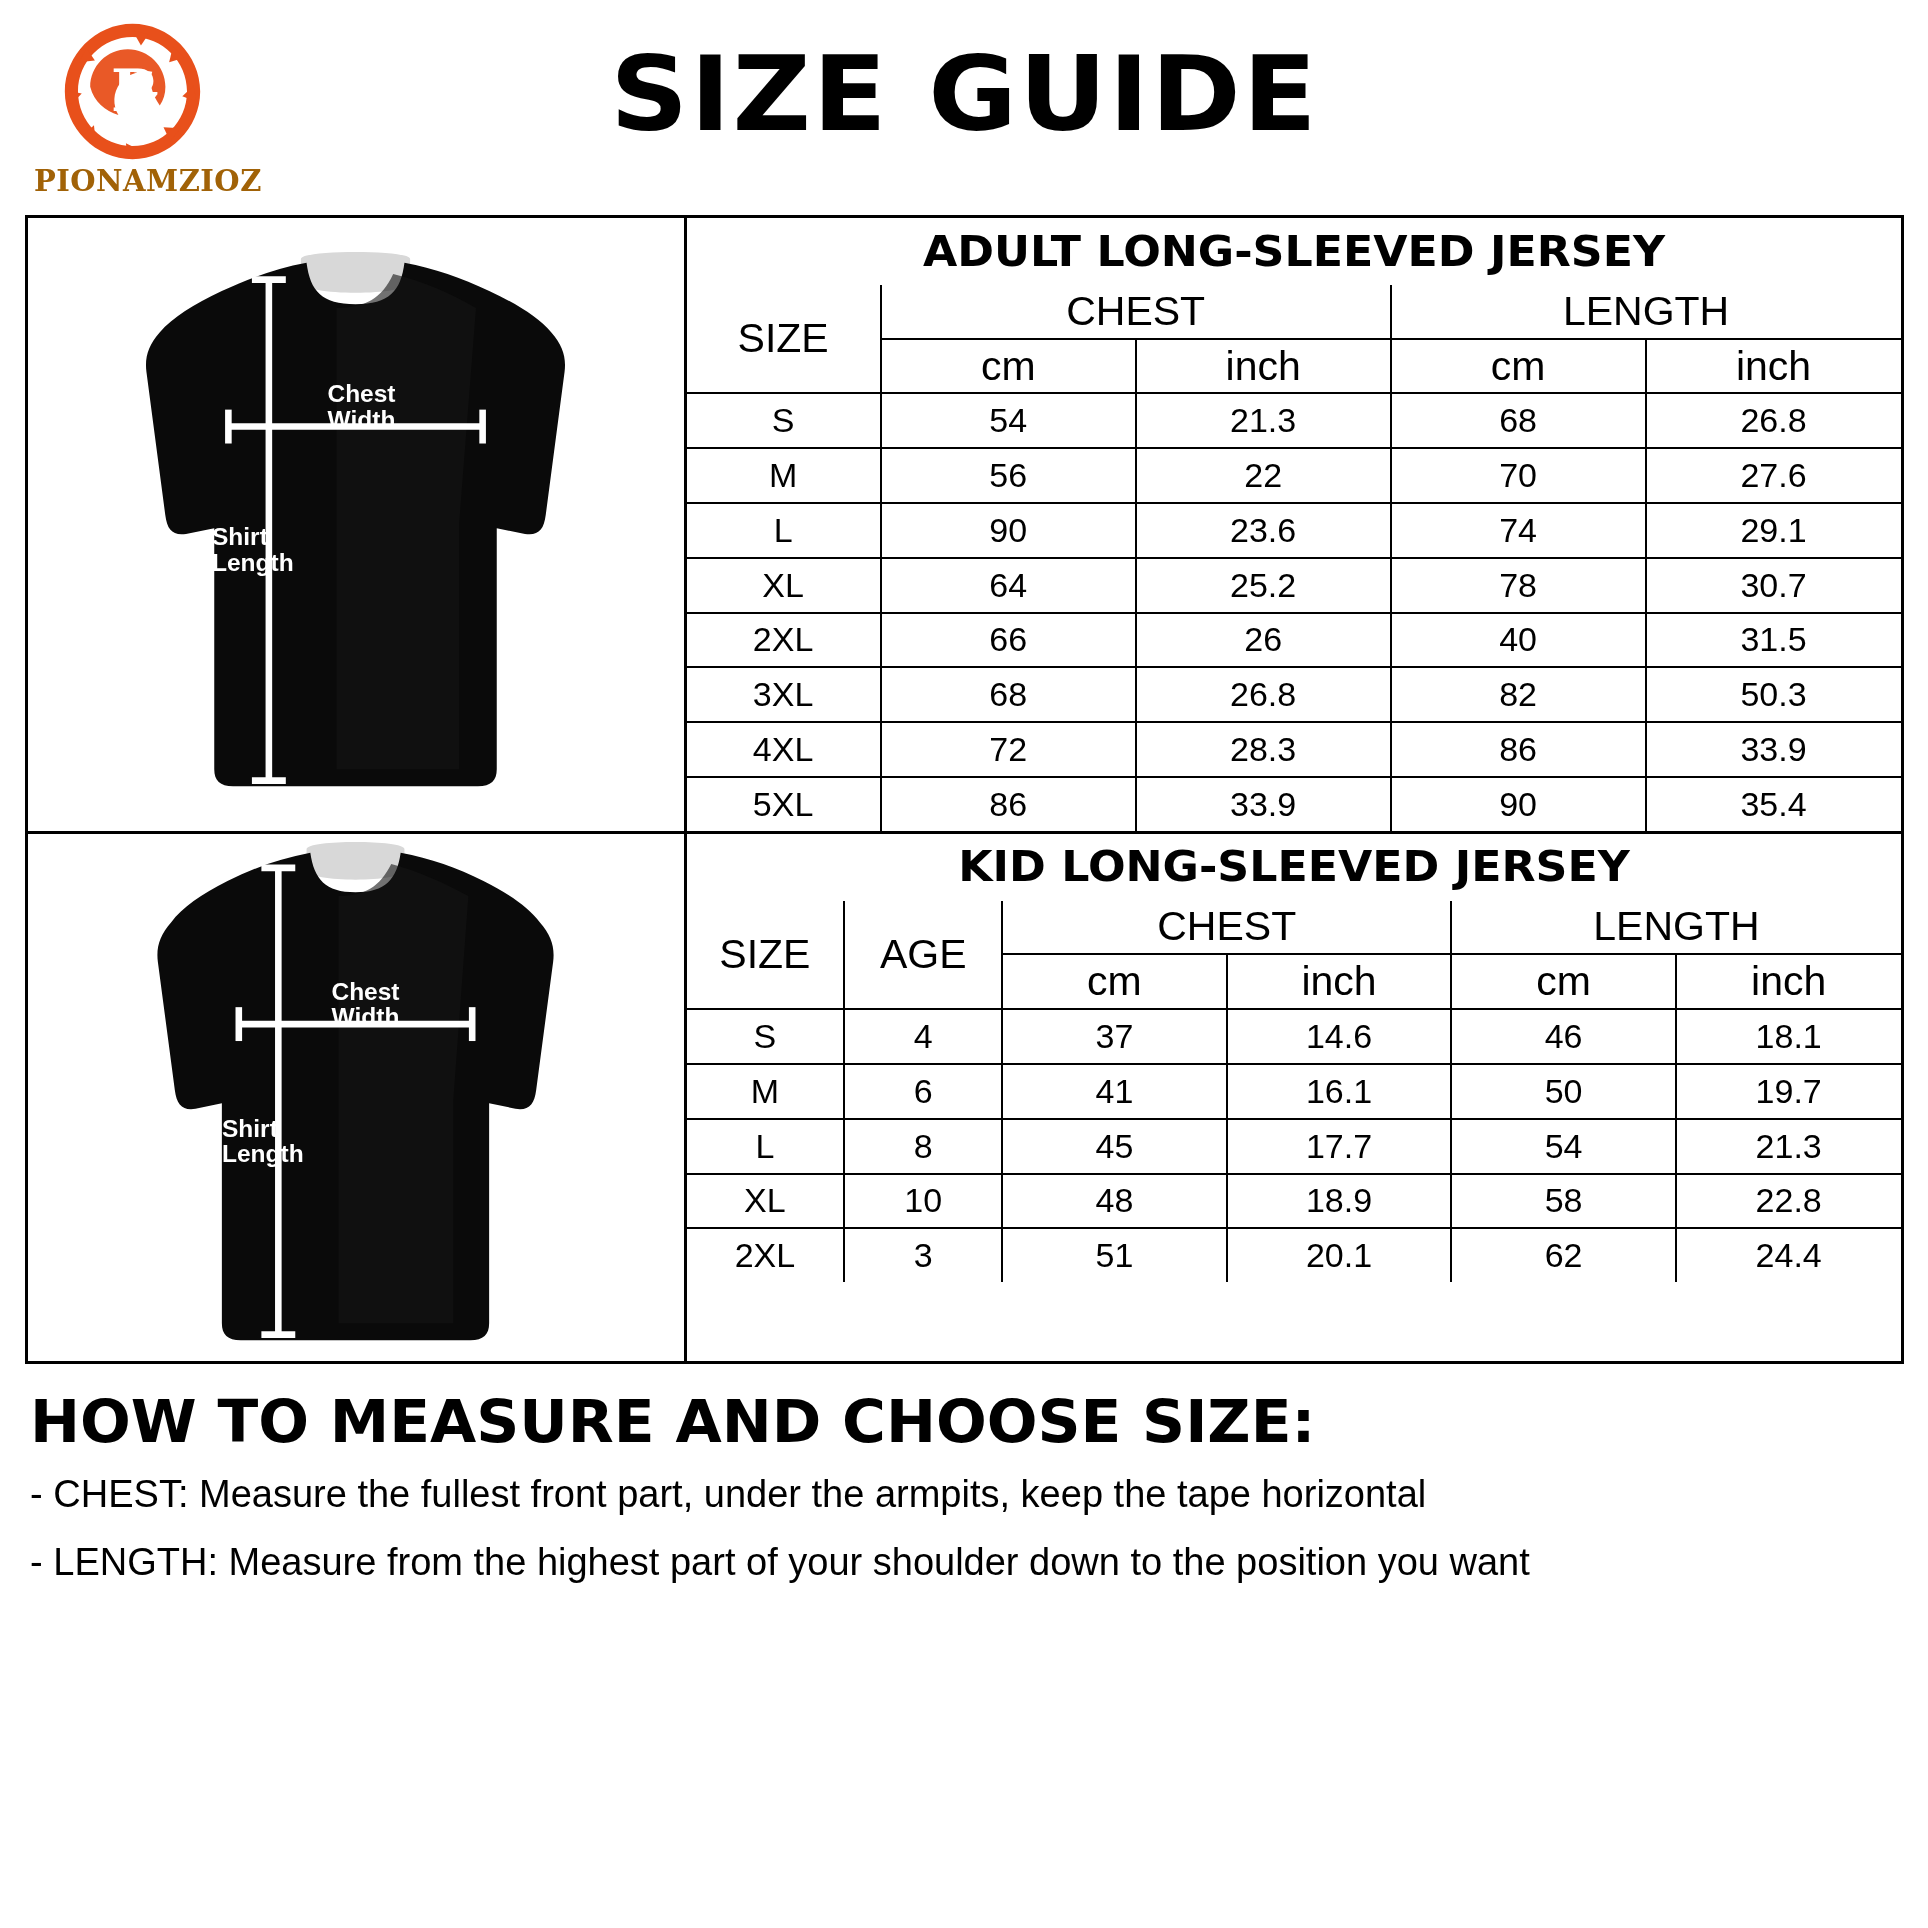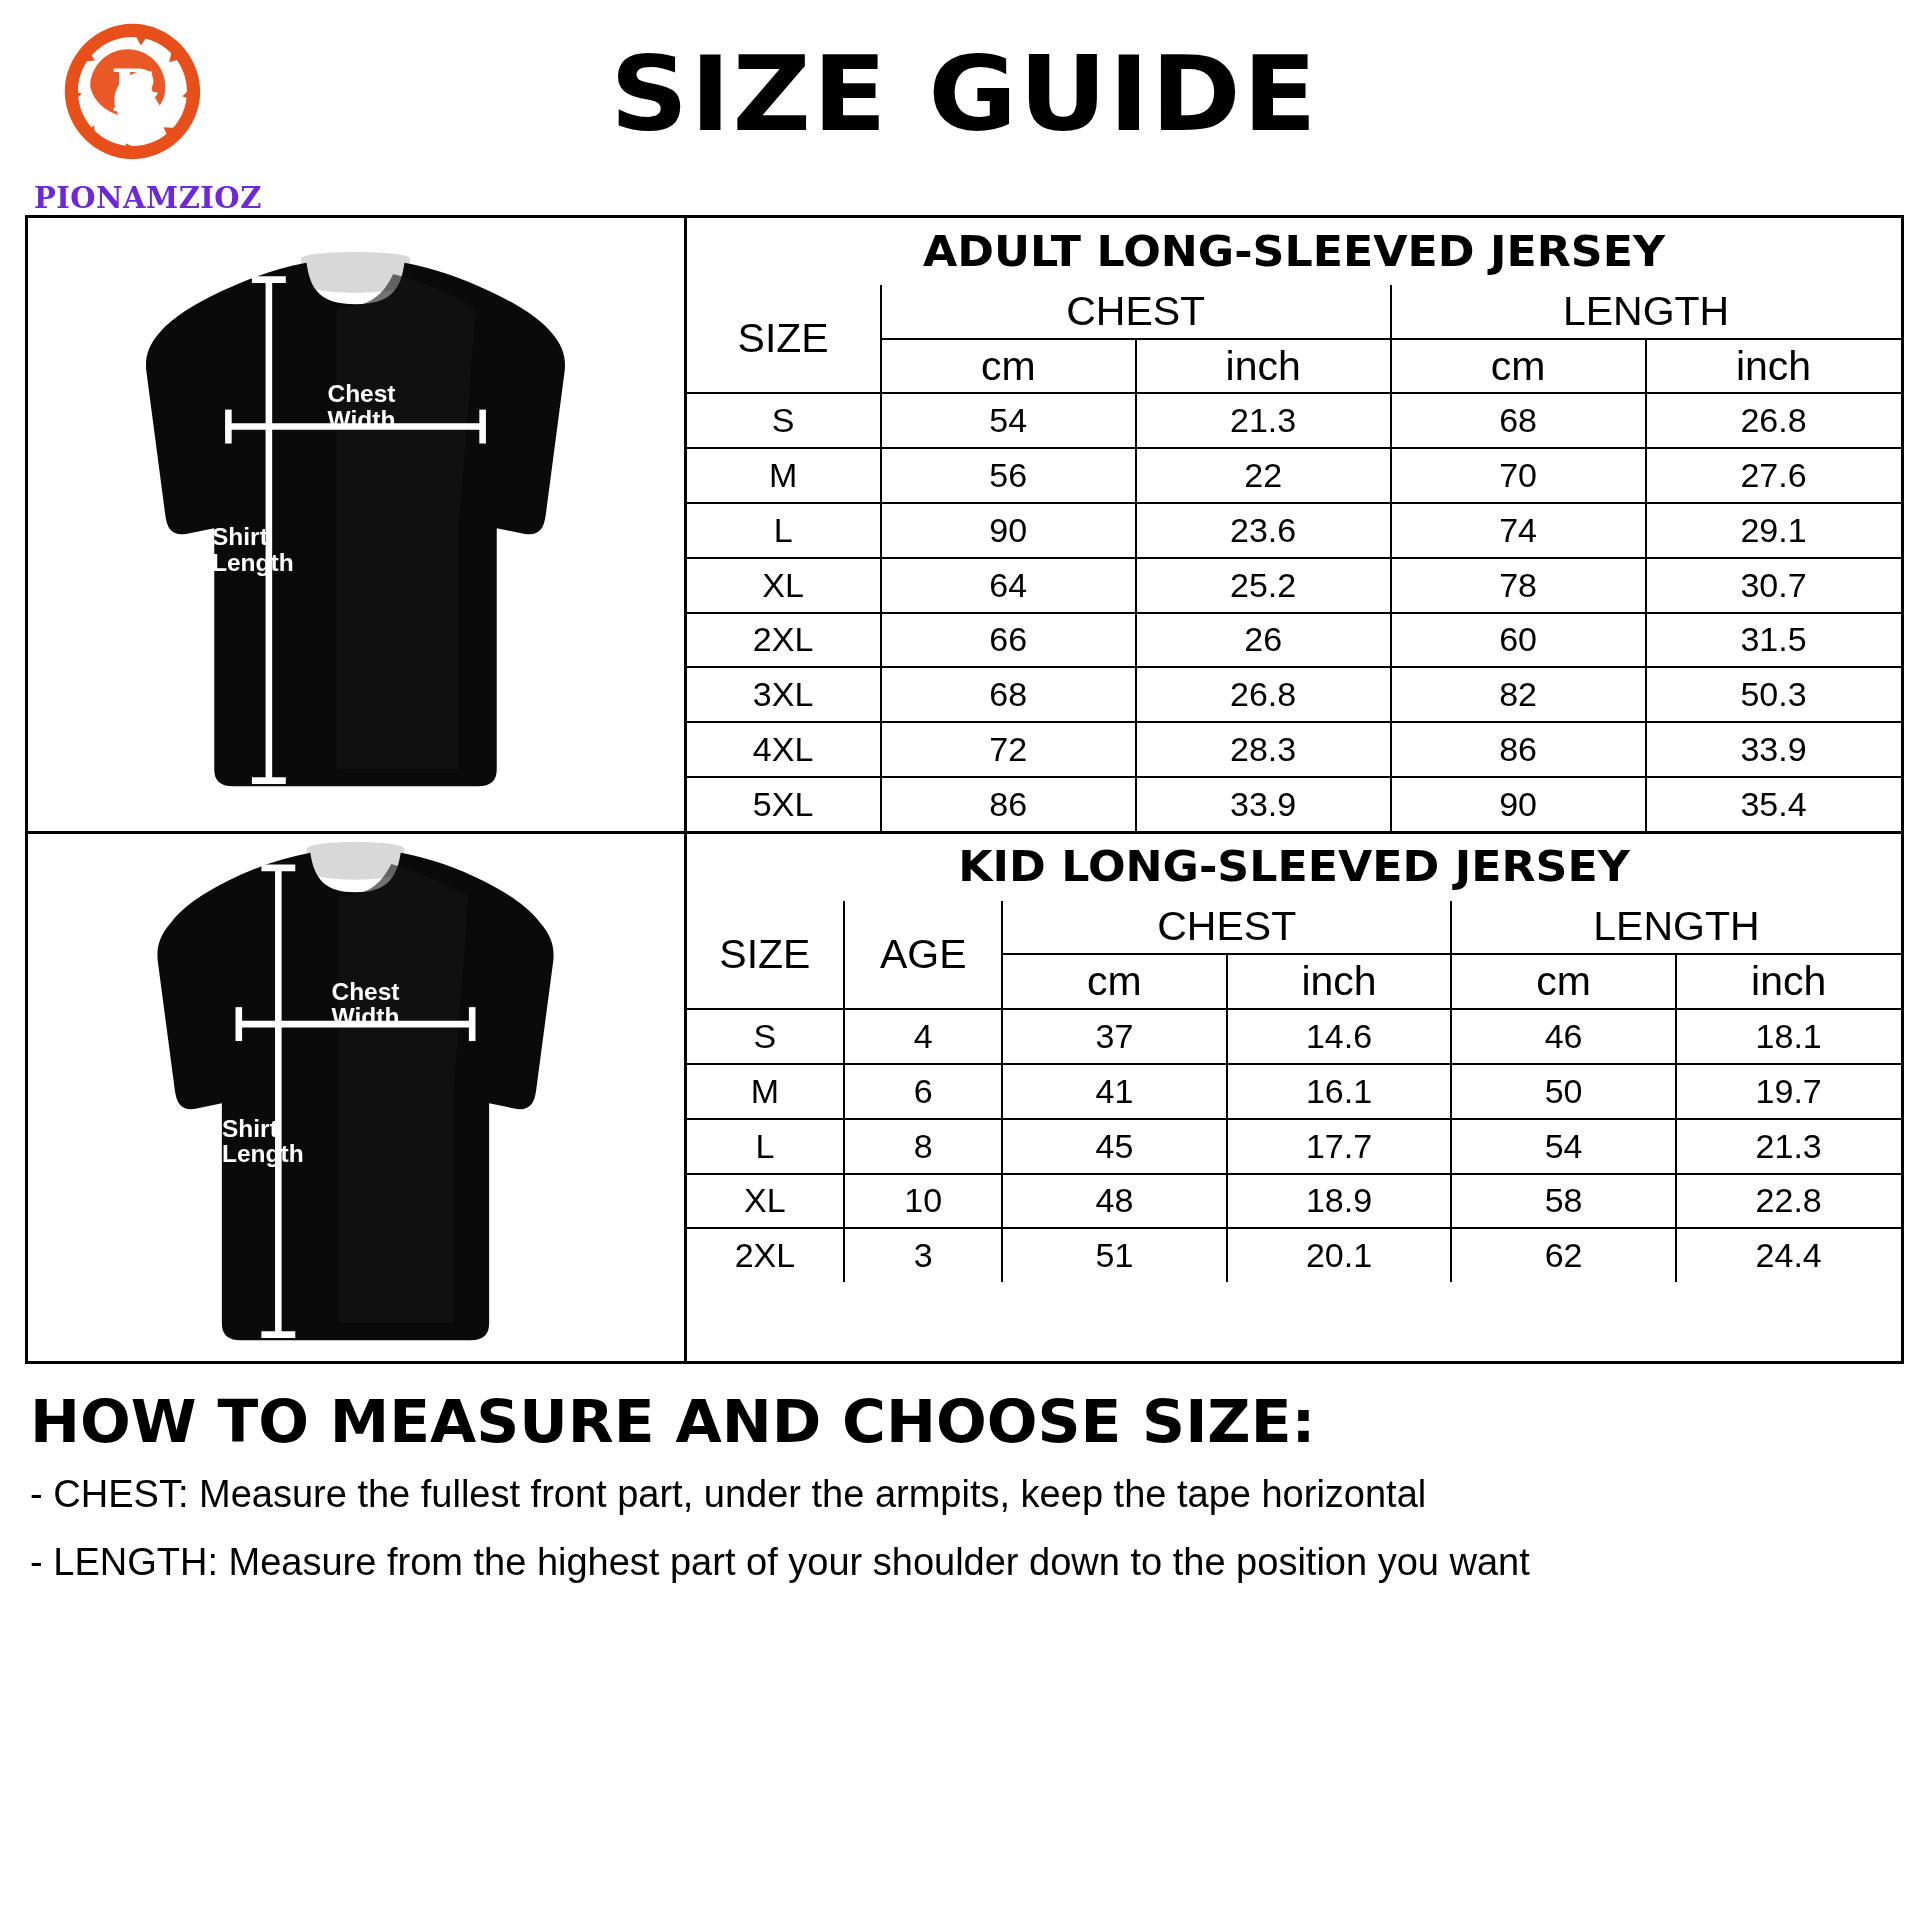--- a/index.html
+++ b/index.html
@@ -35,26 +35,26 @@
     text-align: center;
   }
   .logo-mark {
     width: 141px;
     height: 141px;
     margin: 0 auto;
     position: relative;
   }
   .logo-mark svg { display: block; }
   .logo-text {
-    margin-top: 19px;
+    margin-top: 2px;
     font-family: "DejaVu Serif", serif;
     font-weight: bold;
     font-size: 29px;
     letter-spacing: 0.5px;
-    color: #6d28d9;
+    color: #a16207;
   }
   .title {
     position: absolute;
     left: 0;
     right: 0;
     top: 24.5px;
     text-align: center;
     font-family: "DejaVu Sans", sans-serif;
     font-weight: bold;
     font-size: 104px;
@@ -291,21 +291,21 @@
               <td>XL</td>
               <td>64</td>
               <td>25.2</td>
               <td>78</td>
               <td>30.7</td>
             </tr>
             <tr>
               <td>2XL</td>
               <td>66</td>
               <td>26</td>
-              <td>60</td>
+              <td>40</td>
               <td>31.5</td>
             </tr>
             <tr>
               <td>3XL</td>
               <td>68</td>
               <td>26.8</td>
               <td>82</td>
               <td>50.3</td>
             </tr>
             <tr>

